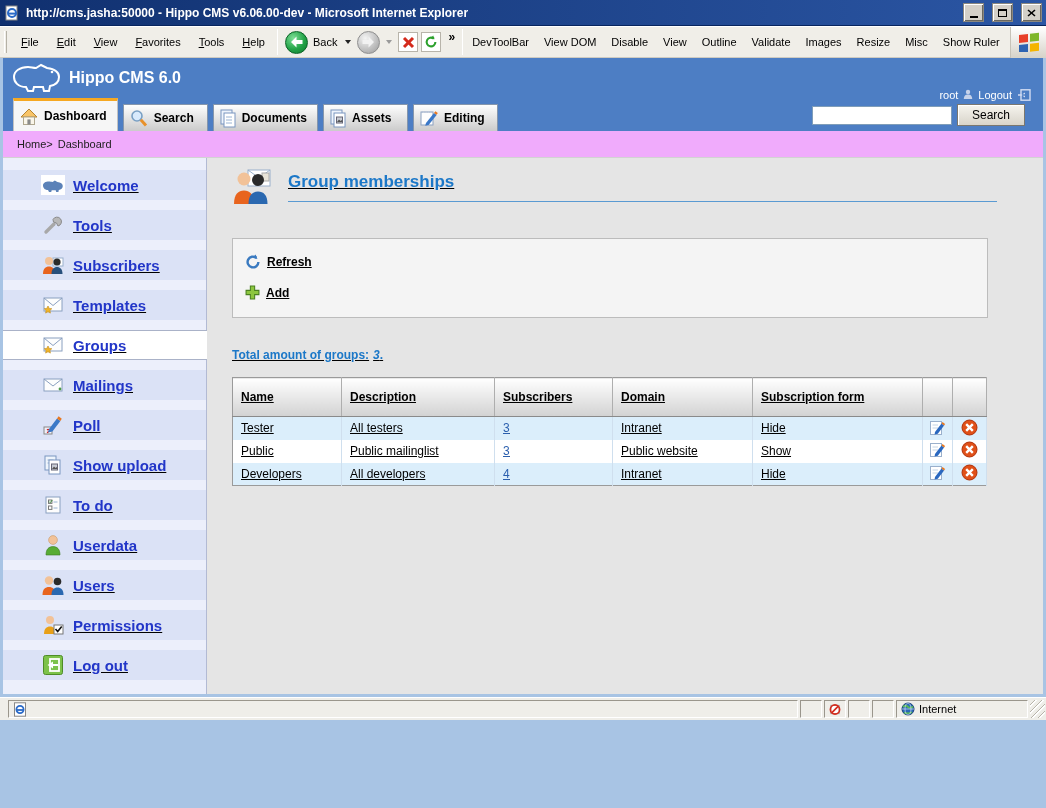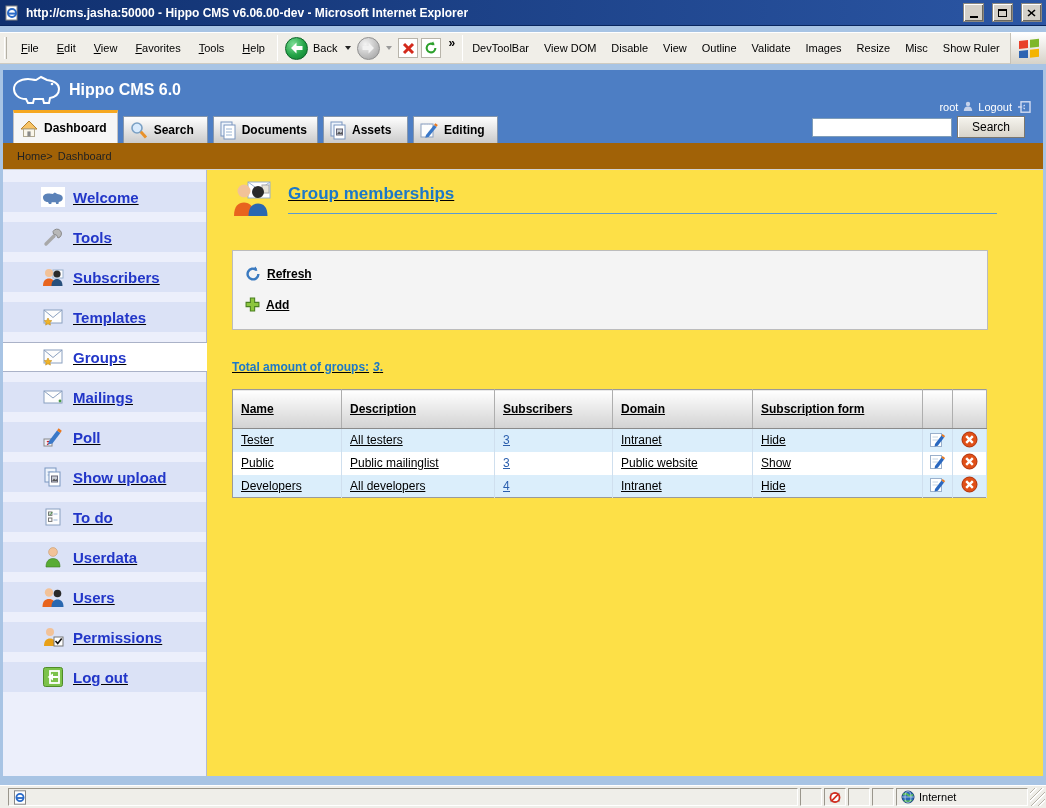--- a/index.html
+++ b/index.html
@@ -3,21 +3,21 @@
 <meta charset="utf-8">
 <style>
   * { box-sizing: border-box; }
   html,body { margin:0; padding:0; }
   body {
     width:1046px; height:808px;
     font-family:"Liberation Sans", sans-serif;
     background:#a8c4e4;
     overflow:hidden;
   }
-  .window { width:1046px; height:808px; display:flex; flex-direction:column;gap:6px; }
+  .window { width:1046px; height:720px; display:flex; flex-direction:column; }
 
   
   .titlebar {
     height:26px; flex:0 0 26px;
     background:linear-gradient(to right,#10306f,#2b56a4);
     display:flex; align-items:center; gap:6px; padding:0 4px;
     border-bottom:1px solid #08255e;
   }
   .titlebar .title { color:#fff; font-weight:bold; font-size:12px; flex:1; white-space:nowrap; overflow:hidden; }
   .winbtn {
@@ -77,33 +77,33 @@
     border:1px solid #c2c2c2; border-bottom:none; border-top:3px solid #f6a821;
   }
   .searchbox { position:absolute; right:18px; top:6px; display:flex; gap:5px; align-items:center; }
   .searchbox input { width:140px; height:19px; border:1px solid #7f9db9; font-size:11px; padding:1px 3px; font-family:"Liberation Sans",sans-serif; }
   .searchbox button {
     width:68px; height:22px; font-size:12px; font-family:"Liberation Sans",sans-serif;
     background:linear-gradient(#f6f4ee,#d8d4ca); border:1px solid #7a776f;
     box-shadow: inset 1px 1px 0 #fff;
   }
 
-  .breadcrumb { height:27px; flex:0 0 27px; background:#a16207; border-bottom:1px solid #d2d2d2;
+  .breadcrumb { height:27px; flex:0 0 27px; background:#f0abfc; border-bottom:1px solid #d2d2d2;
     display:flex; align-items:center; gap:5px; padding-left:14px; font-size:11px; color:#222; }
 
   
   .bodyrow { flex:1; min-height:0; display:flex;text-decoration:underline; }
   .sidebar { width:204px; flex:0 0 204px; background:#eceffb; border-right:1px solid #b2bad4; padding-top:12px; }
   .side-item { height:30px; background:#dbe2f6; margin-bottom:10px; display:flex; align-items:center;
     gap:8px; padding-left:38px; cursor:pointer; }
   .side-item.selected { background:#fff; border-top:1px solid #aab2c8; border-bottom:1px solid #aab2c8; margin-right:-1px; }
   .side-label { color:#2236c8; font-weight:bold; font-size:15px; white-space:nowrap; }
   .side-icon { width:24px; height:22px; display:flex; align-items:center; justify-content:center; }
 
-  .content { flex:1; background:#fde047; padding:6px 0 0 25px; overflow:hidden; }
+  .content { flex:1; background:#e5e5e5; padding:6px 0 0 25px; overflow:hidden; }
   .page-header { width:765px; display:flex; align-items:flex-start; gap:14px; }
   .heading-wrap { flex:1; border-bottom:1px solid #5a9ad2; padding:8px 0 9px; }
   .page-title { color:#1c78c8; font-weight:bold; font-size:17px; }
 
   .actions-box { width:756px; border:1px solid #bcbcbc; background:#f4f4f4; margin-top:32px; padding:15px 12px 17px; }
   .action-row { display:flex; align-items:center; gap:6px; font-weight:bold; font-size:12px; cursor:pointer; width:max-content; }
   .action-row + .action-row { margin-top:15px; }
 
   .summary { margin-top:30px; color:#1c78c8; font-weight:bold; font-size:12px; }
   .summary .count { font-style:italic; margin-left:4px; }

